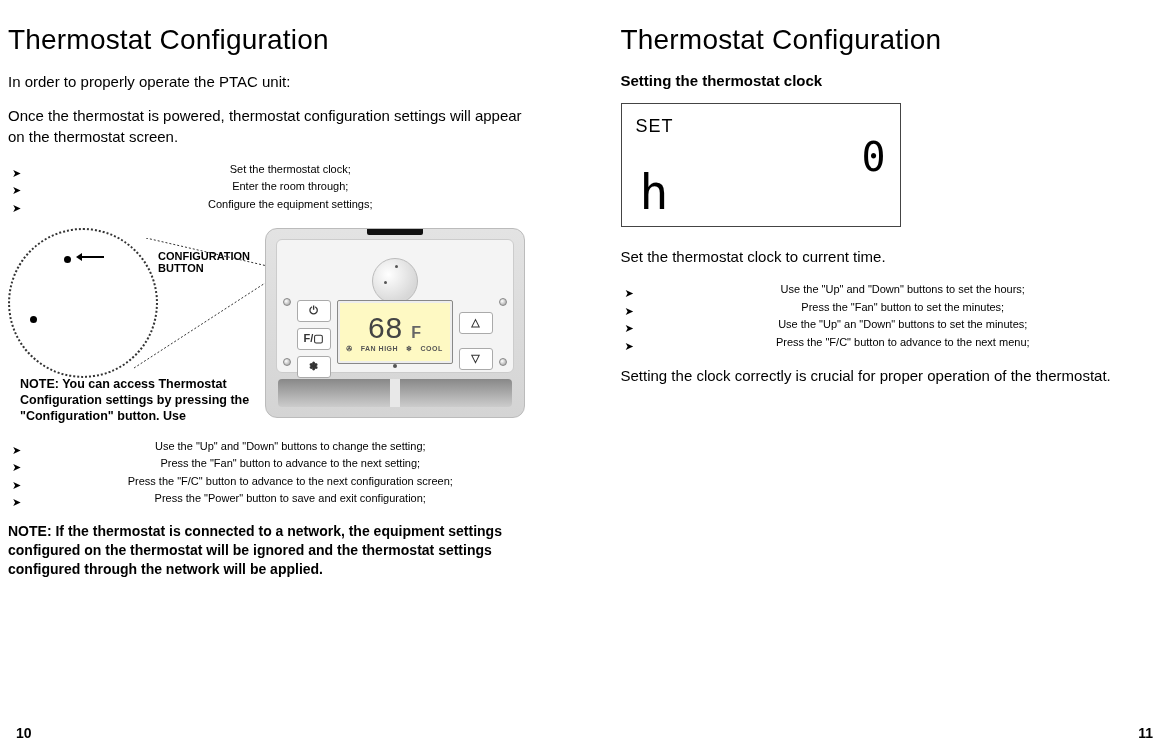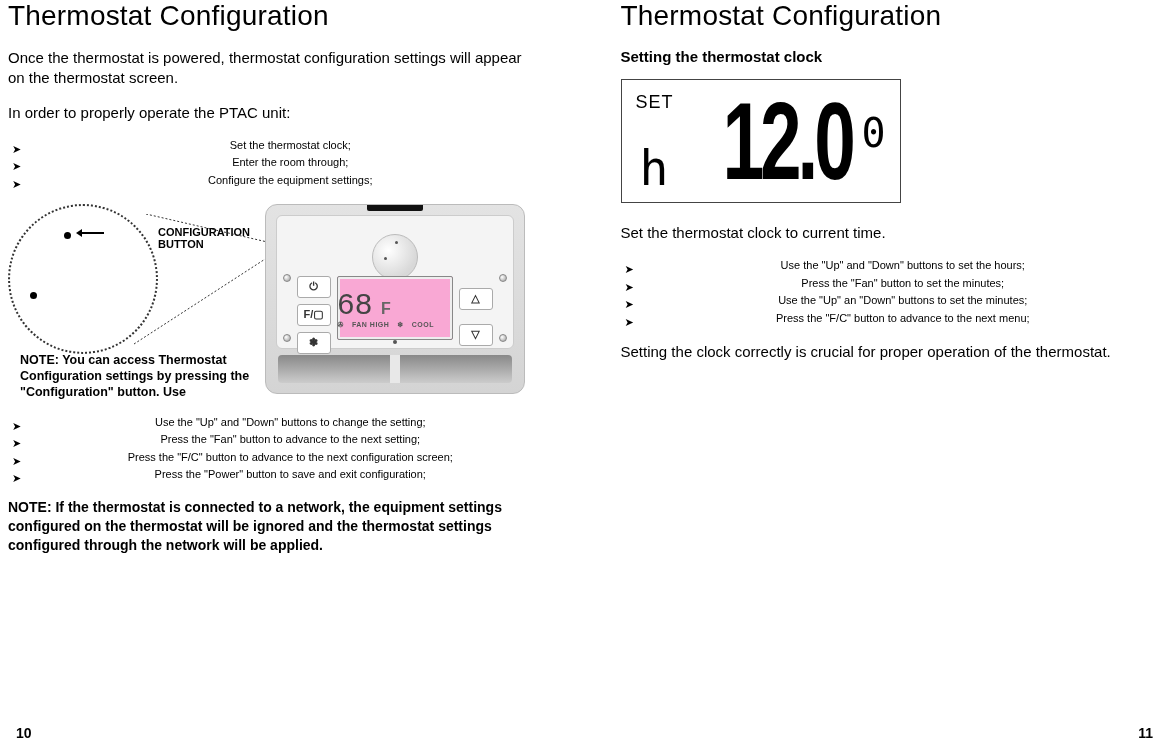--- a/index.html
+++ b/index.html
@@ -14,20 +14,21 @@
   }
   .spread {
     display: flex;
     width: 100%;
     height: 100%;
   }
   .page {
     flex: 1;
     padding: 0 24px 40px 8px;
     position: relative;
+    margin-top: 24px;
   }
   .page-left { padding-left: 8px; padding-right: 40px; }
   .page-right { padding-left: 40px; padding-right: 8px; }
   h1.title {
     font-size: 28px;
     font-weight: 400;
     margin-bottom: 16px;
     letter-spacing: 0.2px;
   }
   .subheading {
@@ -179,23 +180,23 @@
   }
   .side-btn-col.left-col { left:20px; }
   .side-btn-col.right-col { right:20px; top:72px; gap:14px;}
   .side-btn {
     height:22px; background:#fff; border:1px solid #aaa; border-radius:3px;
     display:flex;align-items:center;justify-content:center;
     font-size:11px; color:#333; font-weight:700;
   }
   .lcd {
     position:absolute; left:60px; right:60px; top:60px; height:64px;
-    background:#f9a8d4; border:1px solid #888; border-radius:2px;
+    background:#fef9c3; border:1px solid #888; border-radius:2px;
     box-shadow: inset 0 0 0 2px #eee;
-    display:flex; flex-direction:column; justify-content:center;
+    display:flex; flex-direction:column; align-items:center; justify-content:center;
   }
   .lcd-top { display:flex; align-items:baseline; gap:8px;}
   .lcd-big { font-family: "Arial Black", sans-serif; font-size:30px; letter-spacing:1px; color:#444;}
   .lcd-unit { font-family: "Arial", sans-serif; font-size:16px; color:#666; font-weight:700;}
   .lcd-sub { font-size:7px; letter-spacing:0.5px; color:#555; font-weight:700; display:flex; gap:8px;}
   .black-strip { position:absolute; top:0; left:50%; transform:translateX(-50%); width:56px; height:6px; background:#111; border-radius:0 0 2px 2px;}
   .mini-dot { position:absolute; width:4px;height:4px;border-radius:50%;background:#555; bottom:4px; left:50%; transform:translateX(-50%);}
 
   
   .lcd-big-illus {
@@ -230,22 +231,22 @@
   }
   .seg { display:inline-block; transform: scaleX(0.68);}
 </style>
 </head>
 <body>
 
 <div class="spread">
 
   <div class="page page-left">
     <h1 class="title">Thermostat Configuration</h1>
+    <p class="body">In order to properly operate the PTAC unit:</p>
     <p class="body">Once the thermostat is powered, thermostat configuration settings will appear on the thermostat screen.</p>
-    <p class="body">In order to properly operate the PTAC unit:</p>
     <ul class="arrow-list">
       <li>Set the thermostat clock;</li>
       <li>Enter the room through;</li>
       <li>Configure the equipment settings;</li>
     </ul>
 
     <div class="diagram-row">
       <div class="zoom-circle">
         <span class="zoom-dot" style="left:54px;top:26px;"></span>
         <span class="zoom-dot" style="left:20px;top:86px;"></span>
@@ -312,21 +313,20 @@
     <div class="page-num left">10</div>
   </div>
 
   <div class="page page-right">
     <h1 class="title">Thermostat Configuration</h1>
     <p class="subheading">Setting the thermostat clock</p>
 
     <div class="lcd-big-illus">
       <span class="lcd-set">SET</span>
       <span class="lcd-h">h</span>
-      <span class="lcd-120"><span class="seg">12.0</span></span>
       <span class="lcd-zero-small">0</span>
     </div>
 
     <p class="body">Set the thermostat clock to current time.</p>
 
     <ul class="arrow-list">
       <li>Use the "Up" and "Down" buttons to set the hours;</li>
       <li>Press the "Fan" button to set the minutes;</li>
       <li>Use the "Up" an "Down" buttons to set the minutes;</li>
       <li>Press the "F/C" button to advance to the next menu;</li>

